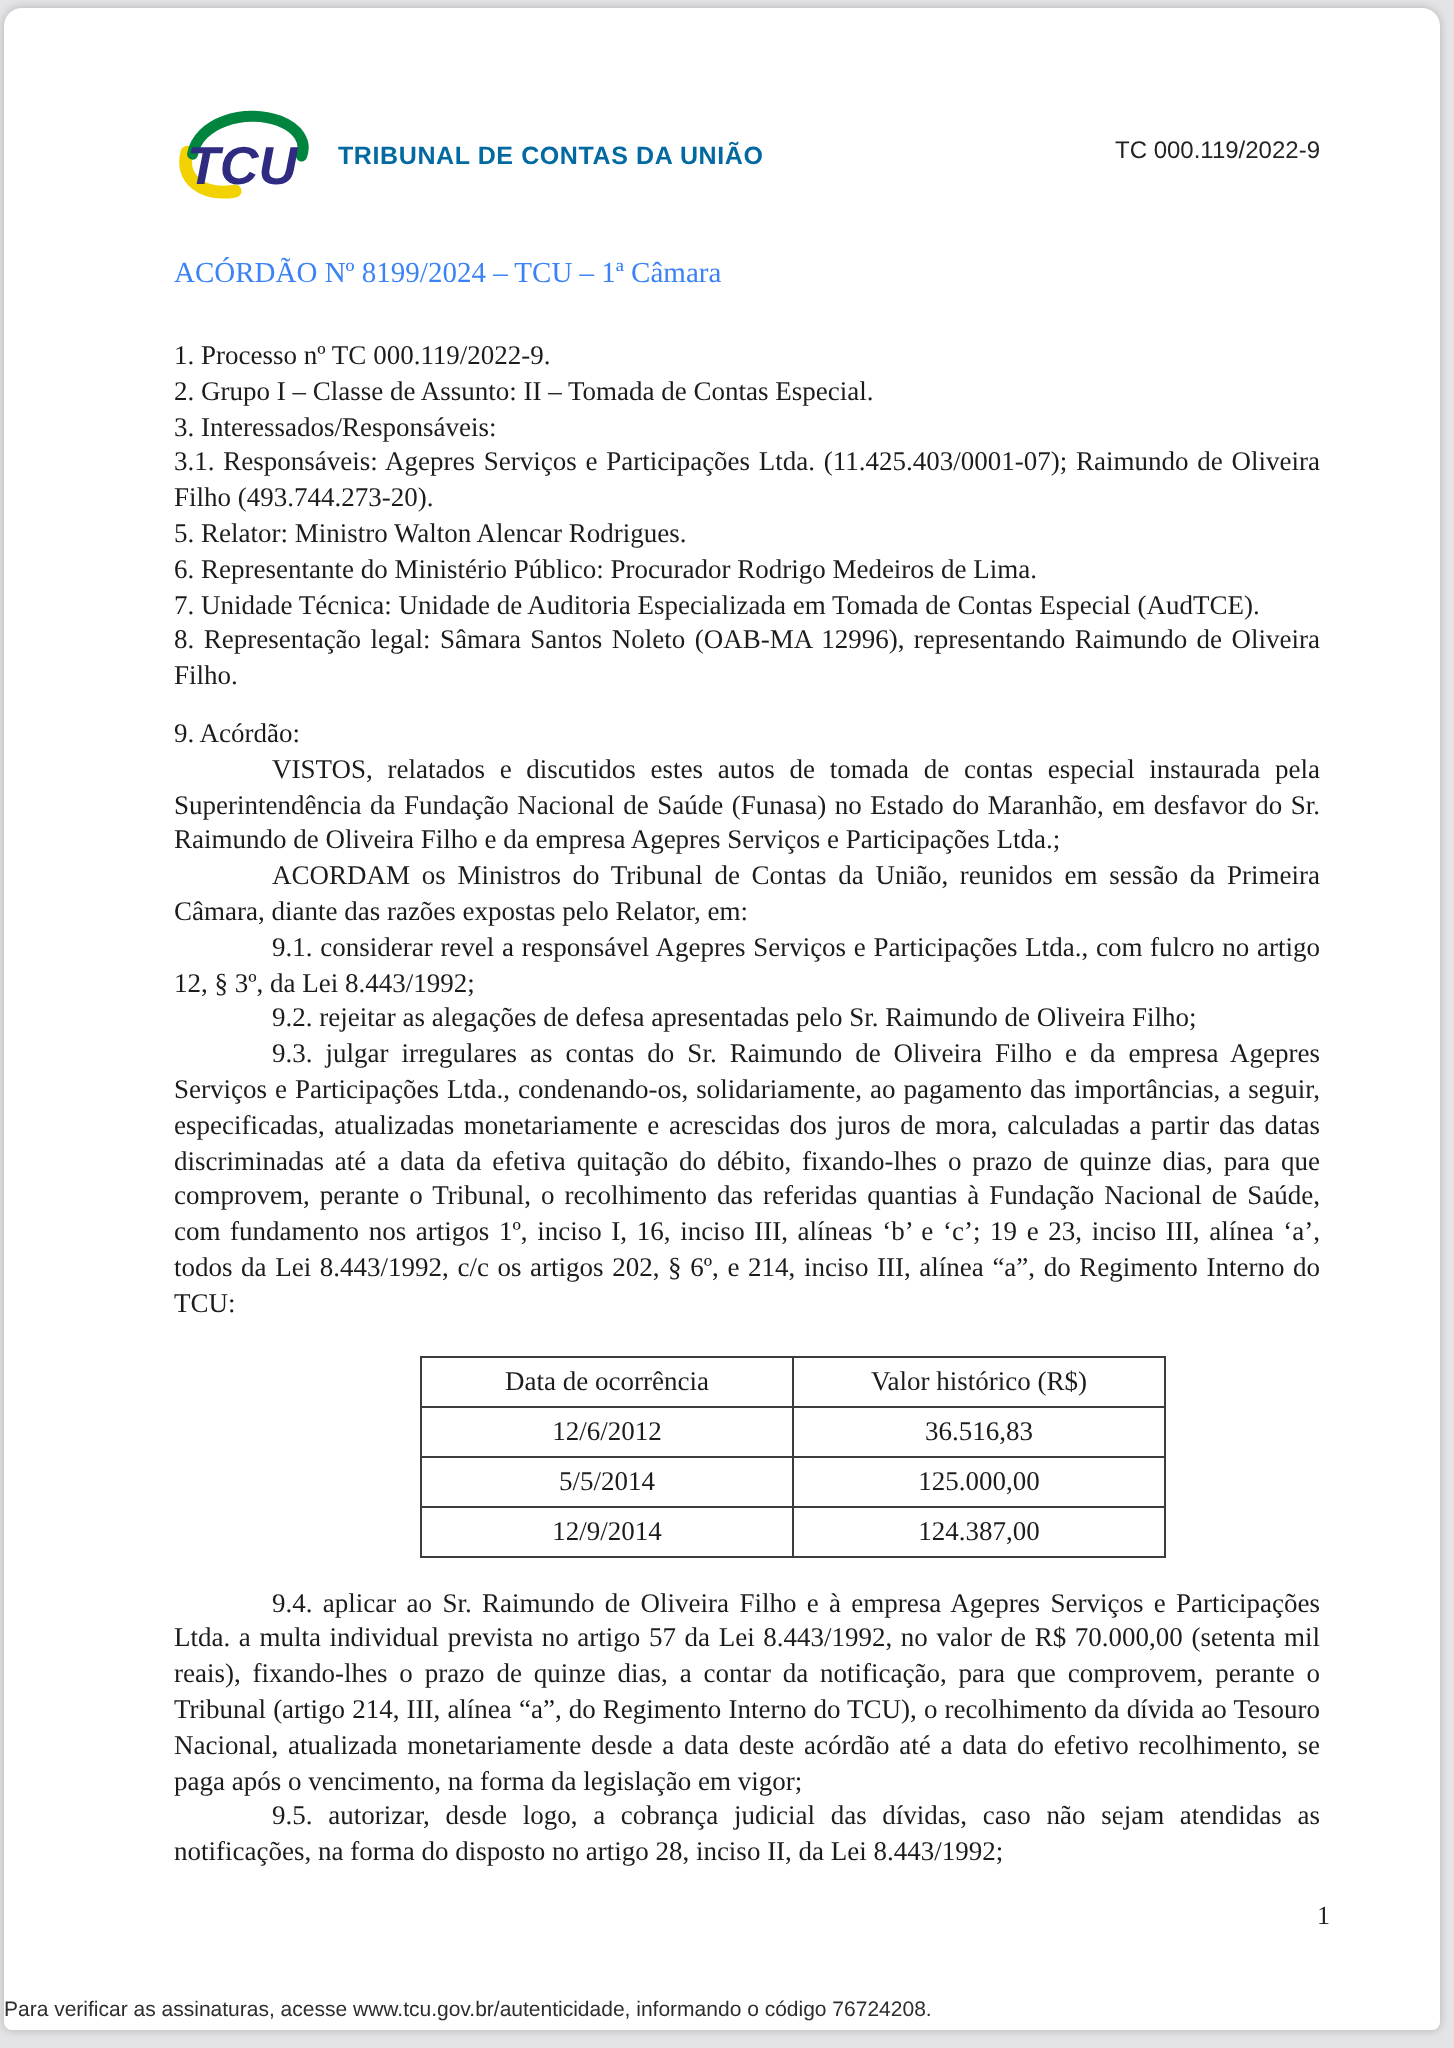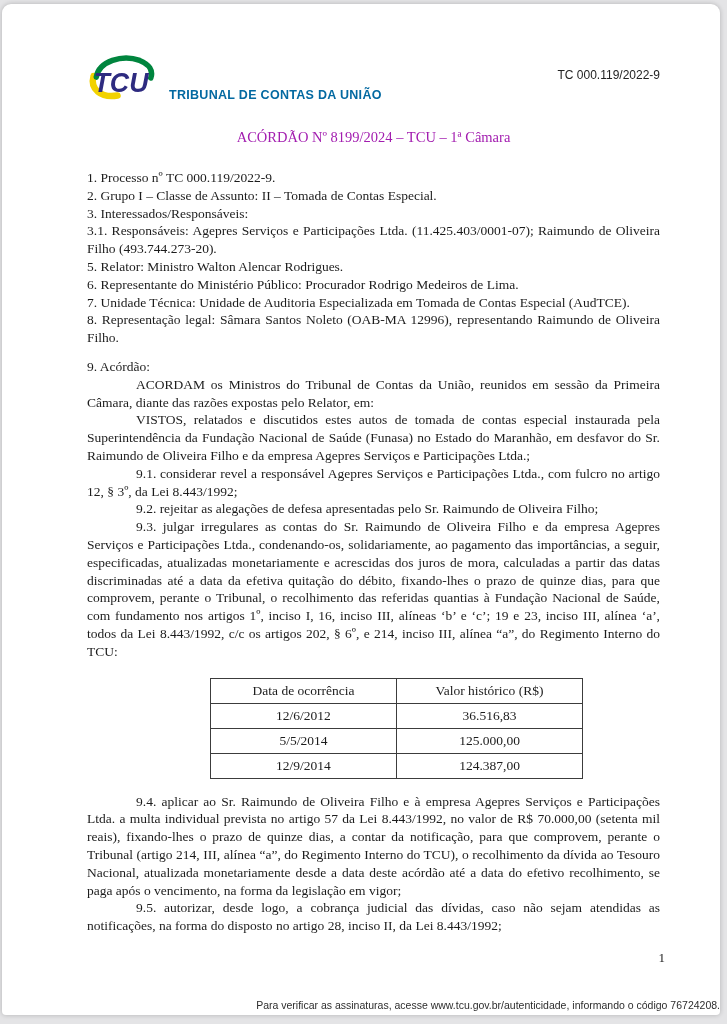--- a/index.html
+++ b/index.html
@@ -10,33 +10,33 @@
   }
   .page{
     position:absolute;top:4px;left:2px;right:7px;bottom:9px;
     background:#ffffff;
     border-radius:9px 9px 4px 4px;
     box-shadow:0 0 5px rgba(0,0,0,.22);
     box-sizing:border-box;
     padding:50px 60px 0 85px;
     color:#1c1c1c;
   }
-  .doc-header{display:flex;align-items:flex-end;height:48px;}
+  .doc-header{display:flex;align-items:center;height:48px;}
   .logo-wrap{width:74px;height:48px;flex:0 0 auto;}
   .org-name{
     font-family:"Liberation Sans", sans-serif;font-weight:bold;
     font-size:12.5px;letter-spacing:.3px;margin-left:8px;color:#0369a1;
   }
   .process-ref{
     margin-left:auto;font-family:"Liberation Sans", sans-serif;
     font-size:12px;color:#222;align-self:center;margin-top:-6px;
   }
   .doc-title{
-    text-align:center;font-size:14.5px;font-weight:normal;
-    margin:27px 0 23px 0;color:#a21caf;
+    font-size:14.5px;font-weight:normal;
+    margin:27px 0 23px 0;color:#3b82f6;
   }
   .items p{margin:0;font-size:13.5px;line-height:17.8px;text-align:justify;}
   .acordao-heading{margin:11px 0 0 0;font-size:13.5px;line-height:17.8px;}
   .paras p{
     margin:0;font-size:13.5px;line-height:17.8px;
     text-indent:49px;text-align:justify;
   }
   table.debt{
     border-collapse:collapse;margin:17px 0 14px 123px;
   }
@@ -44,21 +44,21 @@
     border:1px solid #3c3c3c;width:177px;height:24px;
     text-align:center;vertical-align:middle;
     font-size:13.5px;font-weight:normal;padding:0 4px;
   }
   .page-number{
     position:absolute;right:55px;bottom:49px;
     font-size:13px;color:#222;
   }
   .doc-footer{
     position:absolute;left:0;bottom:4px;width:100%;
-    text-align:right;font-family:"Liberation Sans", sans-serif;
+    text-align:left;font-family:"Liberation Sans", sans-serif;
     font-size:10.5px;color:#2d2d2d;
   }
 </style>
 </head>
 <body>
 
 <div class="page">
 
   <div class="doc-header">
     <div class="logo-wrap">
@@ -83,22 +83,22 @@
       <p>5. Relator: Ministro Walton Alencar Rodrigues.</p>
       <p>6. Representante do Ministério Público: Procurador Rodrigo Medeiros de Lima.</p>
       <p>7. Unidade Técnica: Unidade de Auditoria Especializada em Tomada de Contas Especial (AudTCE).</p>
       <p>8. Representação legal: Sâmara Santos Noleto (OAB-MA 12996), representando Raimundo de Oliveira Filho.</p>
     </div>
 
   <p class="acordao-heading">9. Acórdão:</p>
 
   <div class="paras">
 
-  <p>ACORDAM os Ministros do Tribunal de Contas da União, reunidos em sessão da Primeira Câmara, diante das razões expostas pelo Relator, em:</p>
-      <p>VISTOS, relatados e discutidos estes autos de tomada de contas especial instaurada pela Superintendência da Fundação Nacional de Saúde (Funasa) no Estado do Maranhão, em desfavor do Sr. Raimundo de Oliveira Filho e da empresa Agepres Serviços e Participações Ltda.;</p>
+  <p>VISTOS, relatados e discutidos estes autos de tomada de contas especial instaurada pela Superintendência da Fundação Nacional de Saúde (Funasa) no Estado do Maranhão, em desfavor do Sr. Raimundo de Oliveira Filho e da empresa Agepres Serviços e Participações Ltda.;</p>
+      <p>ACORDAM os Ministros do Tribunal de Contas da União, reunidos em sessão da Primeira Câmara, diante das razões expostas pelo Relator, em:</p>
       <p>9.1. considerar revel a responsável Agepres Serviços e Participações Ltda., com fulcro no artigo 12, § 3º, da Lei 8.443/1992;</p>
       <p>9.2. rejeitar as alegações de defesa apresentadas pelo Sr. Raimundo de Oliveira Filho;</p>
       <p>9.3. julgar irregulares as contas do Sr. Raimundo de Oliveira Filho e da empresa Agepres Serviços e Participações Ltda., condenando-os, solidariamente, ao pagamento das importâncias, a seguir, especificadas, atualizadas monetariamente e acrescidas dos juros de mora, calculadas a partir das datas discriminadas até a data da efetiva quitação do débito, fixando-lhes o prazo de quinze dias, para que comprovem, perante o Tribunal, o recolhimento das referidas quantias à Fundação Nacional de Saúde, com fundamento nos artigos 1º, inciso I, 16, inciso III, alíneas ‘b’ e ‘c’; 19 e 23, inciso III, alínea ‘a’, todos da Lei 8.443/1992, c/c os artigos 202, § 6º, e 214, inciso III, alínea “a”, do Regimento Interno do TCU:</p>
     </div>
 
   <table class="debt">
     <thead>
       <tr>
         <th>Data de ocorrência</th>
         <th>Valor histórico (R$)</th>

